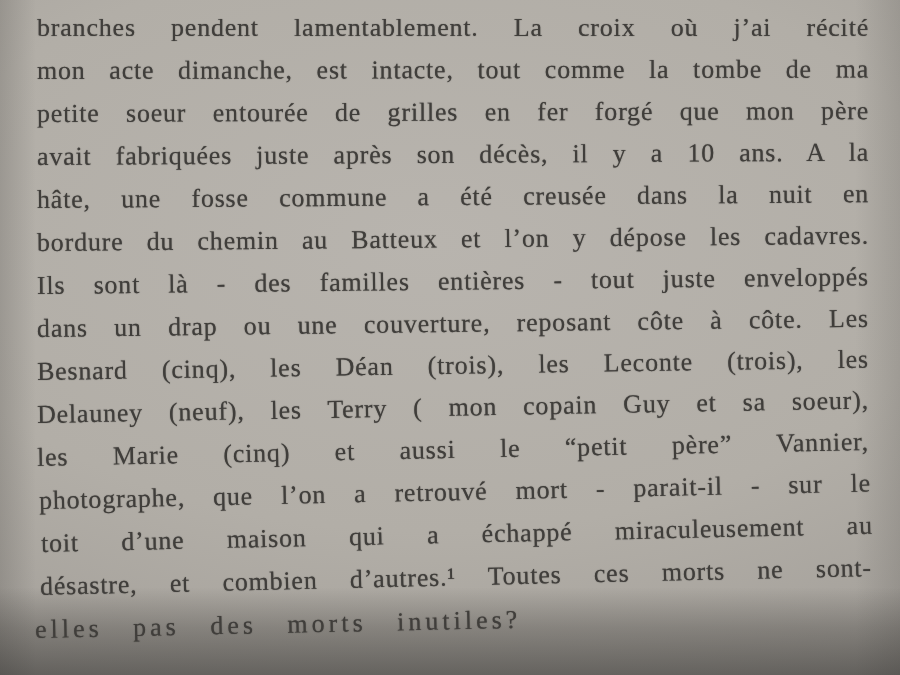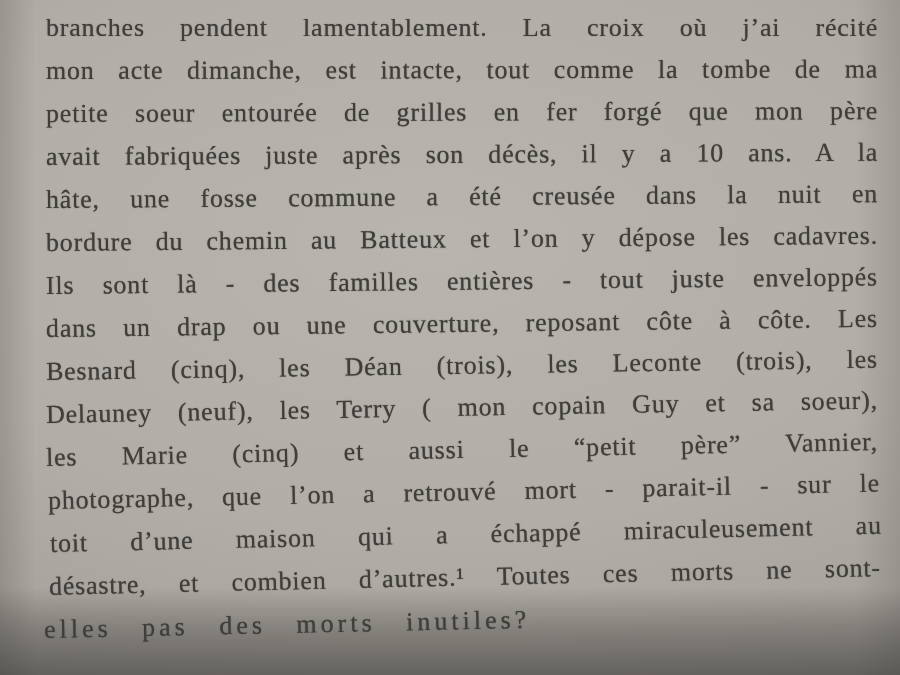--- a/index.html
+++ b/index.html
@@ -8,21 +8,21 @@
     font-family:"Liberation Serif","DejaVu Serif",serif;
   }
   #photo{
     position:relative;width:900px;height:675px;
     background:
       linear-gradient(to bottom, rgba(60,58,55,0) 0%, rgba(60,58,55,0) 87%, rgba(58,56,53,0.32) 93%, rgba(47,46,44,0.55) 100%),
       linear-gradient(to right, rgba(70,68,65,0.22) 0%, rgba(70,68,65,0) 4%, rgba(70,68,65,0) 95%, rgba(70,68,65,0.18) 100%),
       radial-gradient(ellipse 130% 95% at 48% 36%, #b8b4ae 0%, #b2aea7 45%, #a5a19b 72%, #8f8b86 100%);
   }
   #text-block{
-    position:absolute;left:46px;top:6px;width:832px;
+    position:absolute;left:37px;top:6px;width:832px;
     color:#403e3b;
     font-size:26px;
     letter-spacing:0.8px;
     word-spacing:2px;
     filter:blur(0.35px);
     text-shadow:0 0 1.1px rgba(64,62,59,0.8);
   }
   .line{
     height:43px;line-height:43px;
     text-align:justify;

